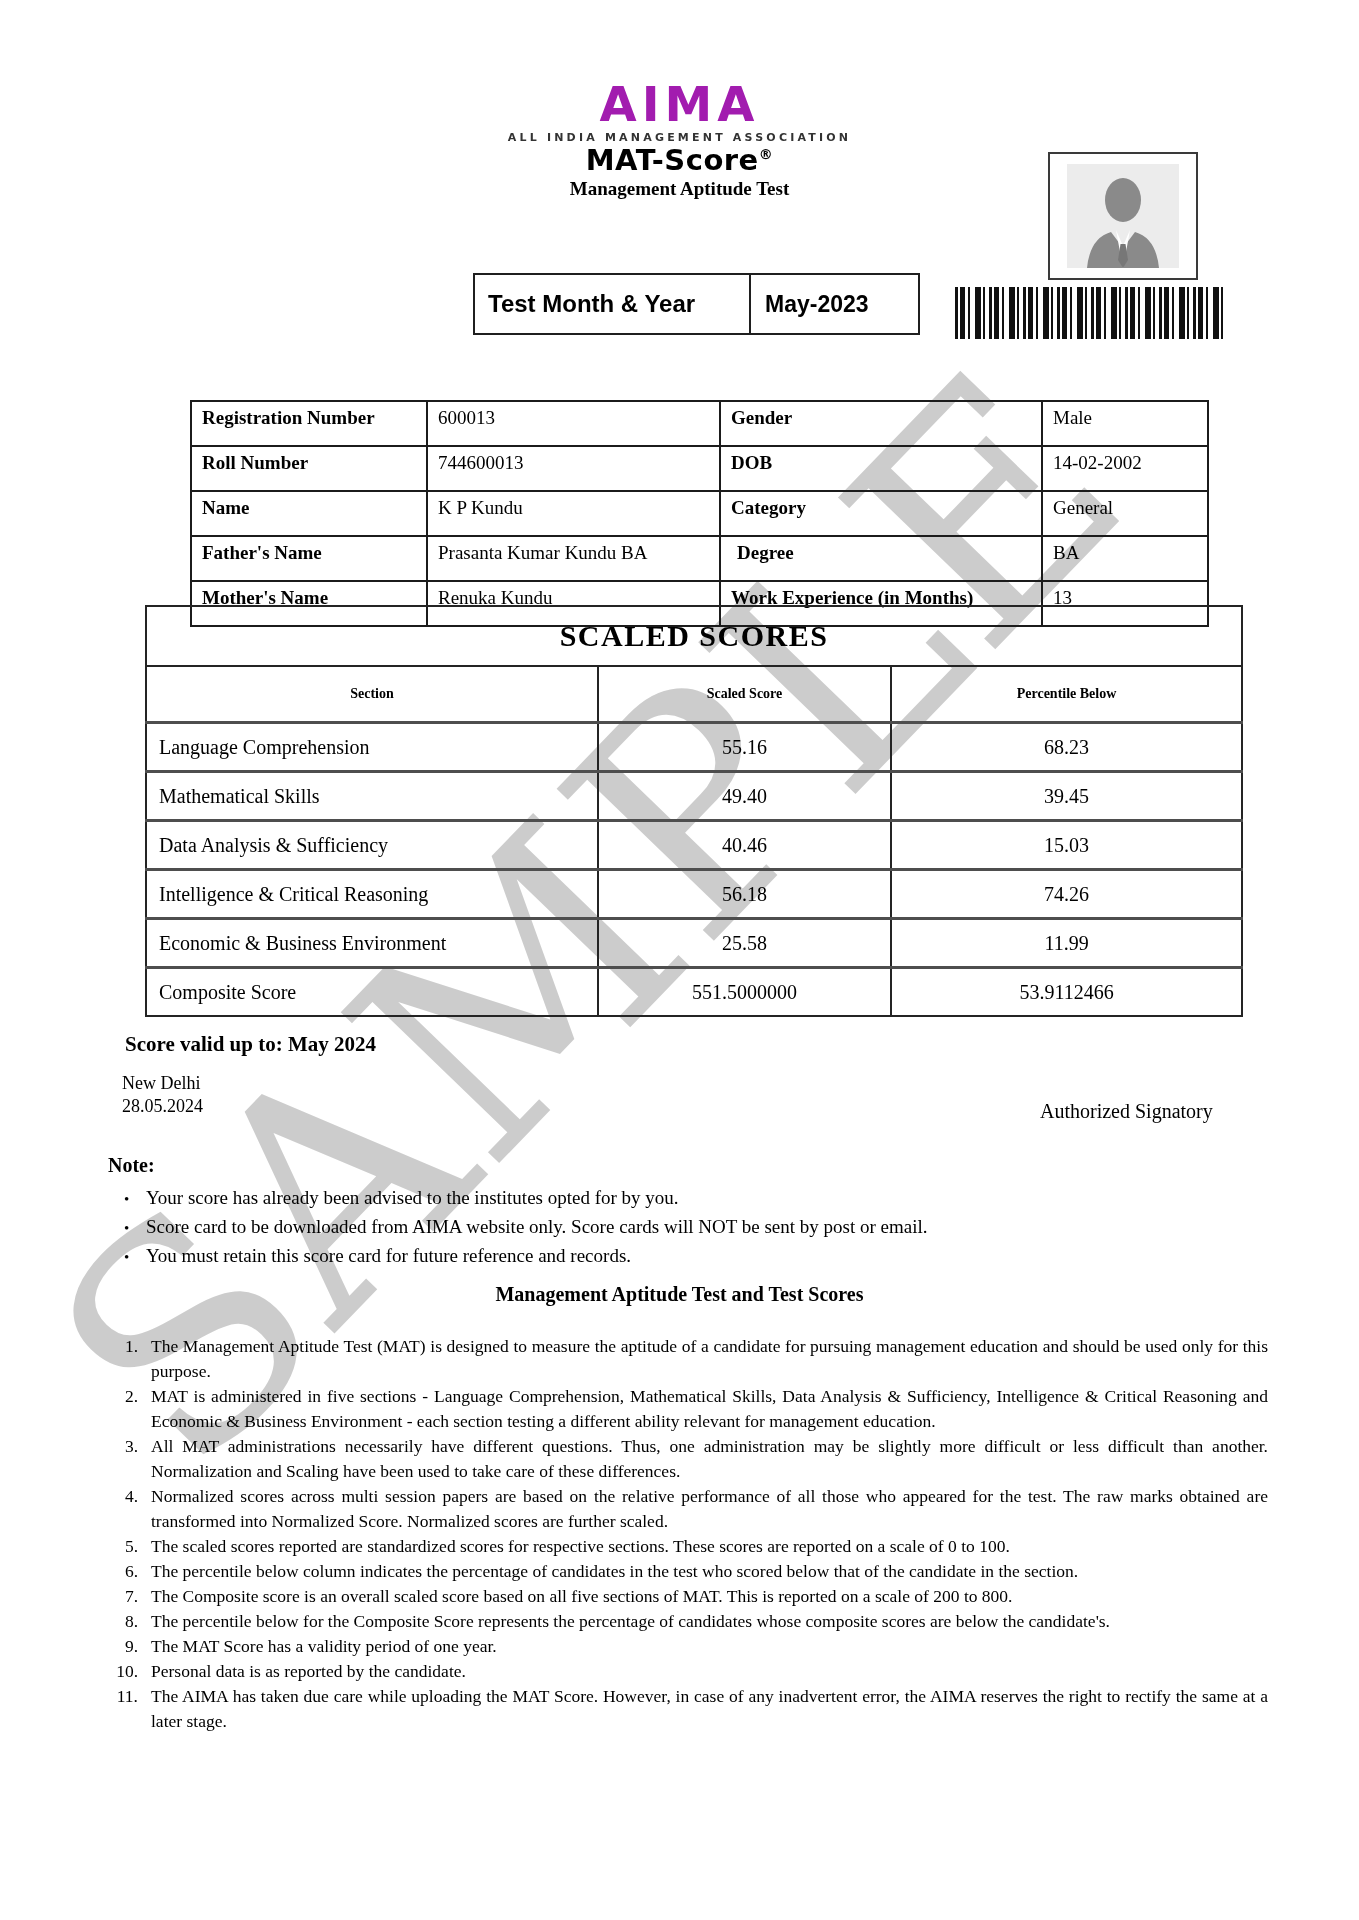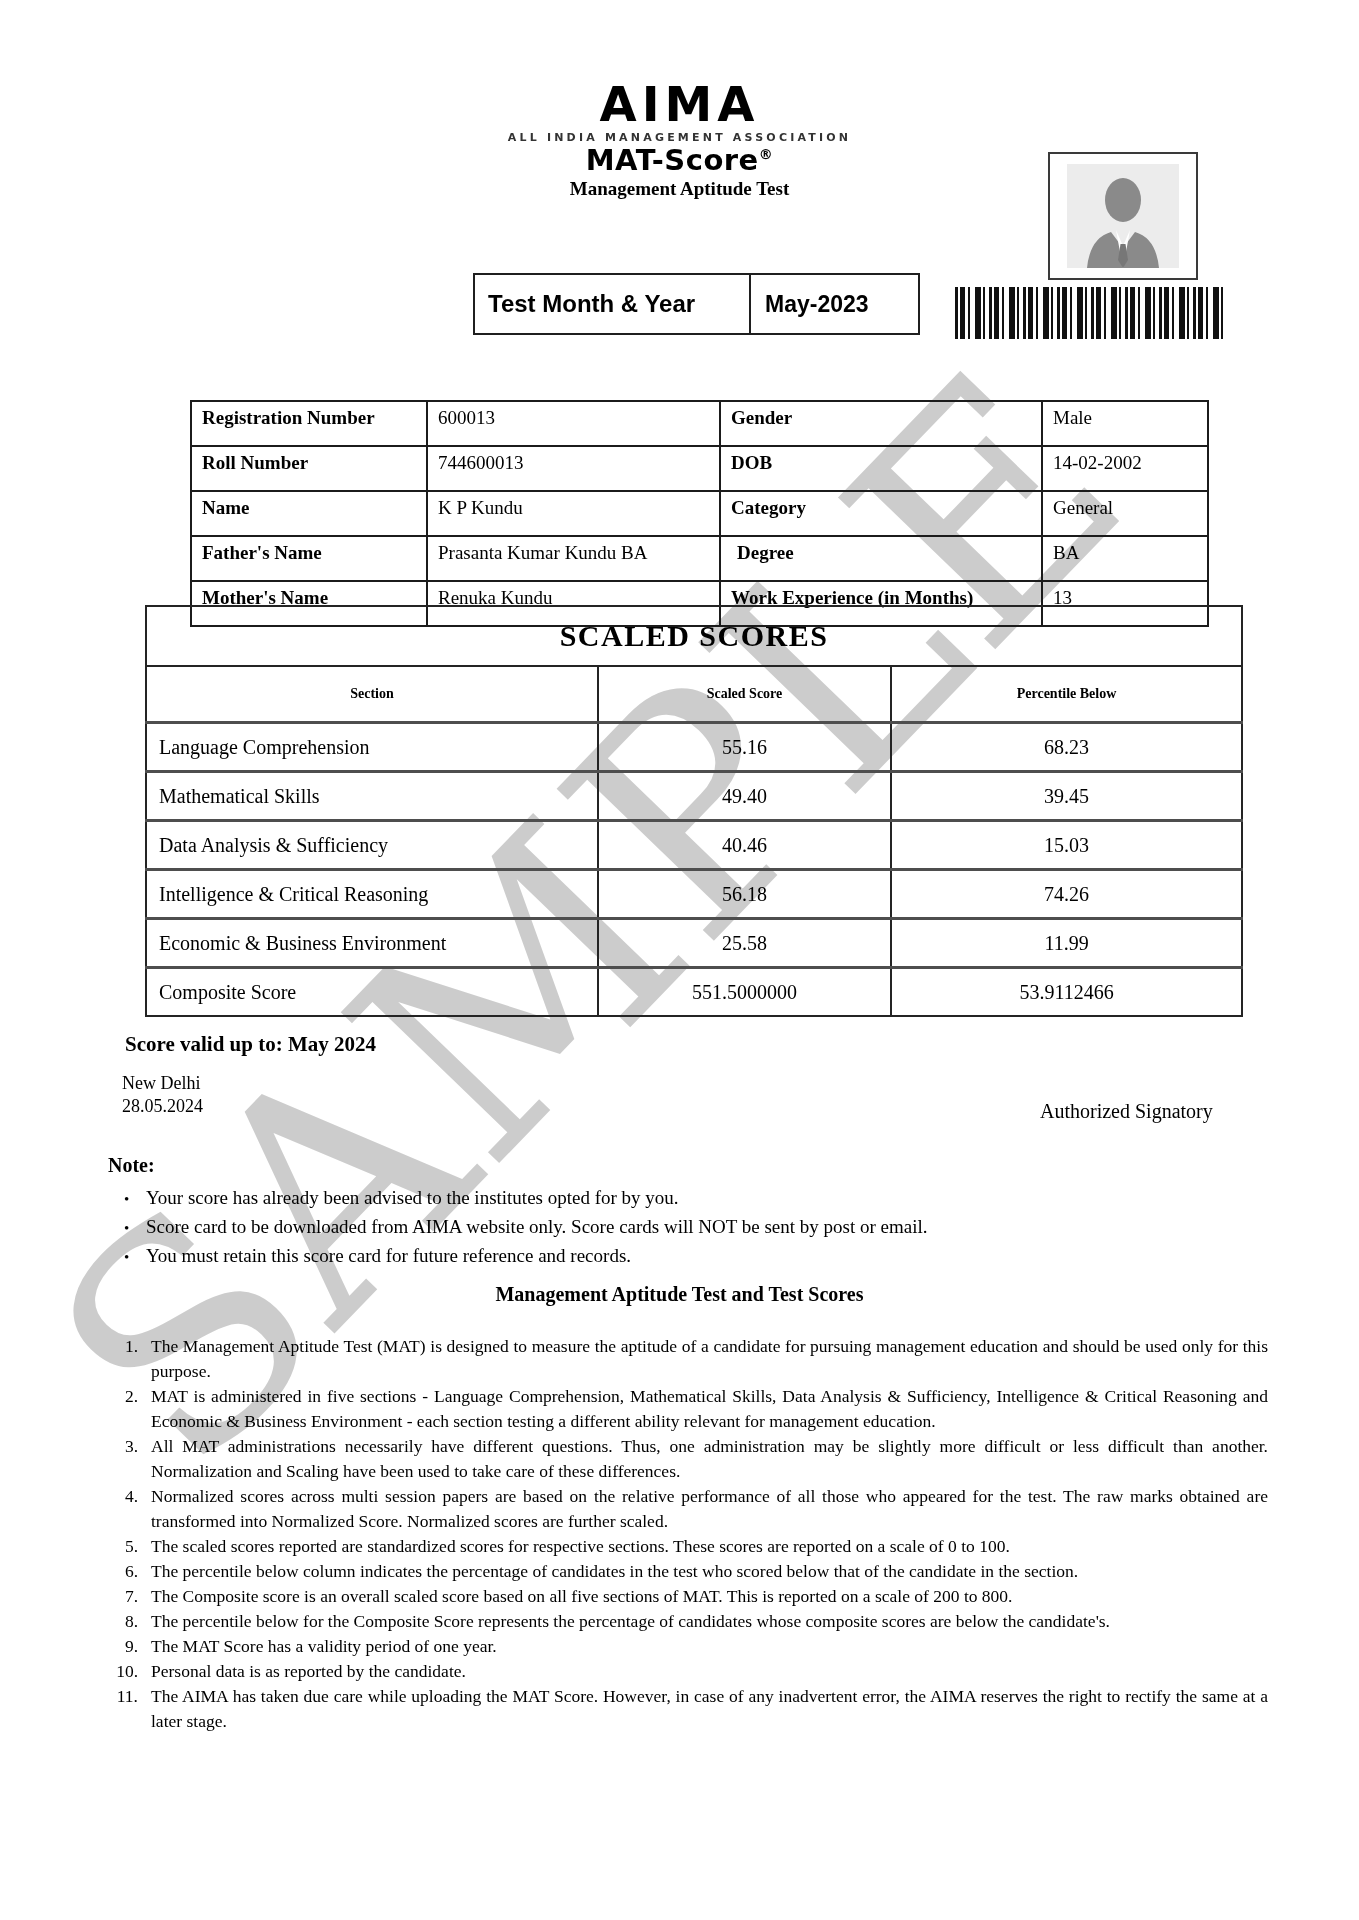--- a/index.html
+++ b/index.html
@@ -7,21 +7,21 @@
         font-family:"Liberation Serif",serif;color:#000;}
   
   .watermark{position:absolute;left:590px;top:920px;z-index:0;
              transform:translate(-50%,-50%) rotate(-46deg);
              font-family:"DejaVu Serif",serif;font-size:300px;
              color:rgba(0,0,0,0.20);white-space:nowrap;letter-spacing:2px;}
   .content{position:absolute;inset:0;z-index:1;}
   
   .logo-wrap{position:absolute;top:80px;left:0;width:100%;text-align:center;line-height:1;}
   .logo-text{font-family:"DejaVu Sans",sans-serif;font-weight:bold;font-size:48px;
-             color:#000000;letter-spacing:5px;}
+             color:#a21caf;letter-spacing:5px;}
   .logo-sub{font-family:"DejaVu Sans",sans-serif;font-size:11px;letter-spacing:3.2px;
             color:#333;margin-top:4px;font-weight:bold;}
   .title-wrap{position:absolute;top:143px;left:0;width:100%;text-align:center;}
   .mat-title{font-family:"DejaVu Sans",sans-serif;font-weight:bold;font-size:29px;letter-spacing:0.5px;}
   .mat-title sup{font-size:14px;}
   .mat-sub{font-size:19px;font-weight:bold;margin-top:1px;}
   
   .photo-frame{position:absolute;left:1048px;top:152px;width:146px;height:124px;
                border:2px solid #3a3a3a;background:#fff;display:flex;
                align-items:center;justify-content:center;}

